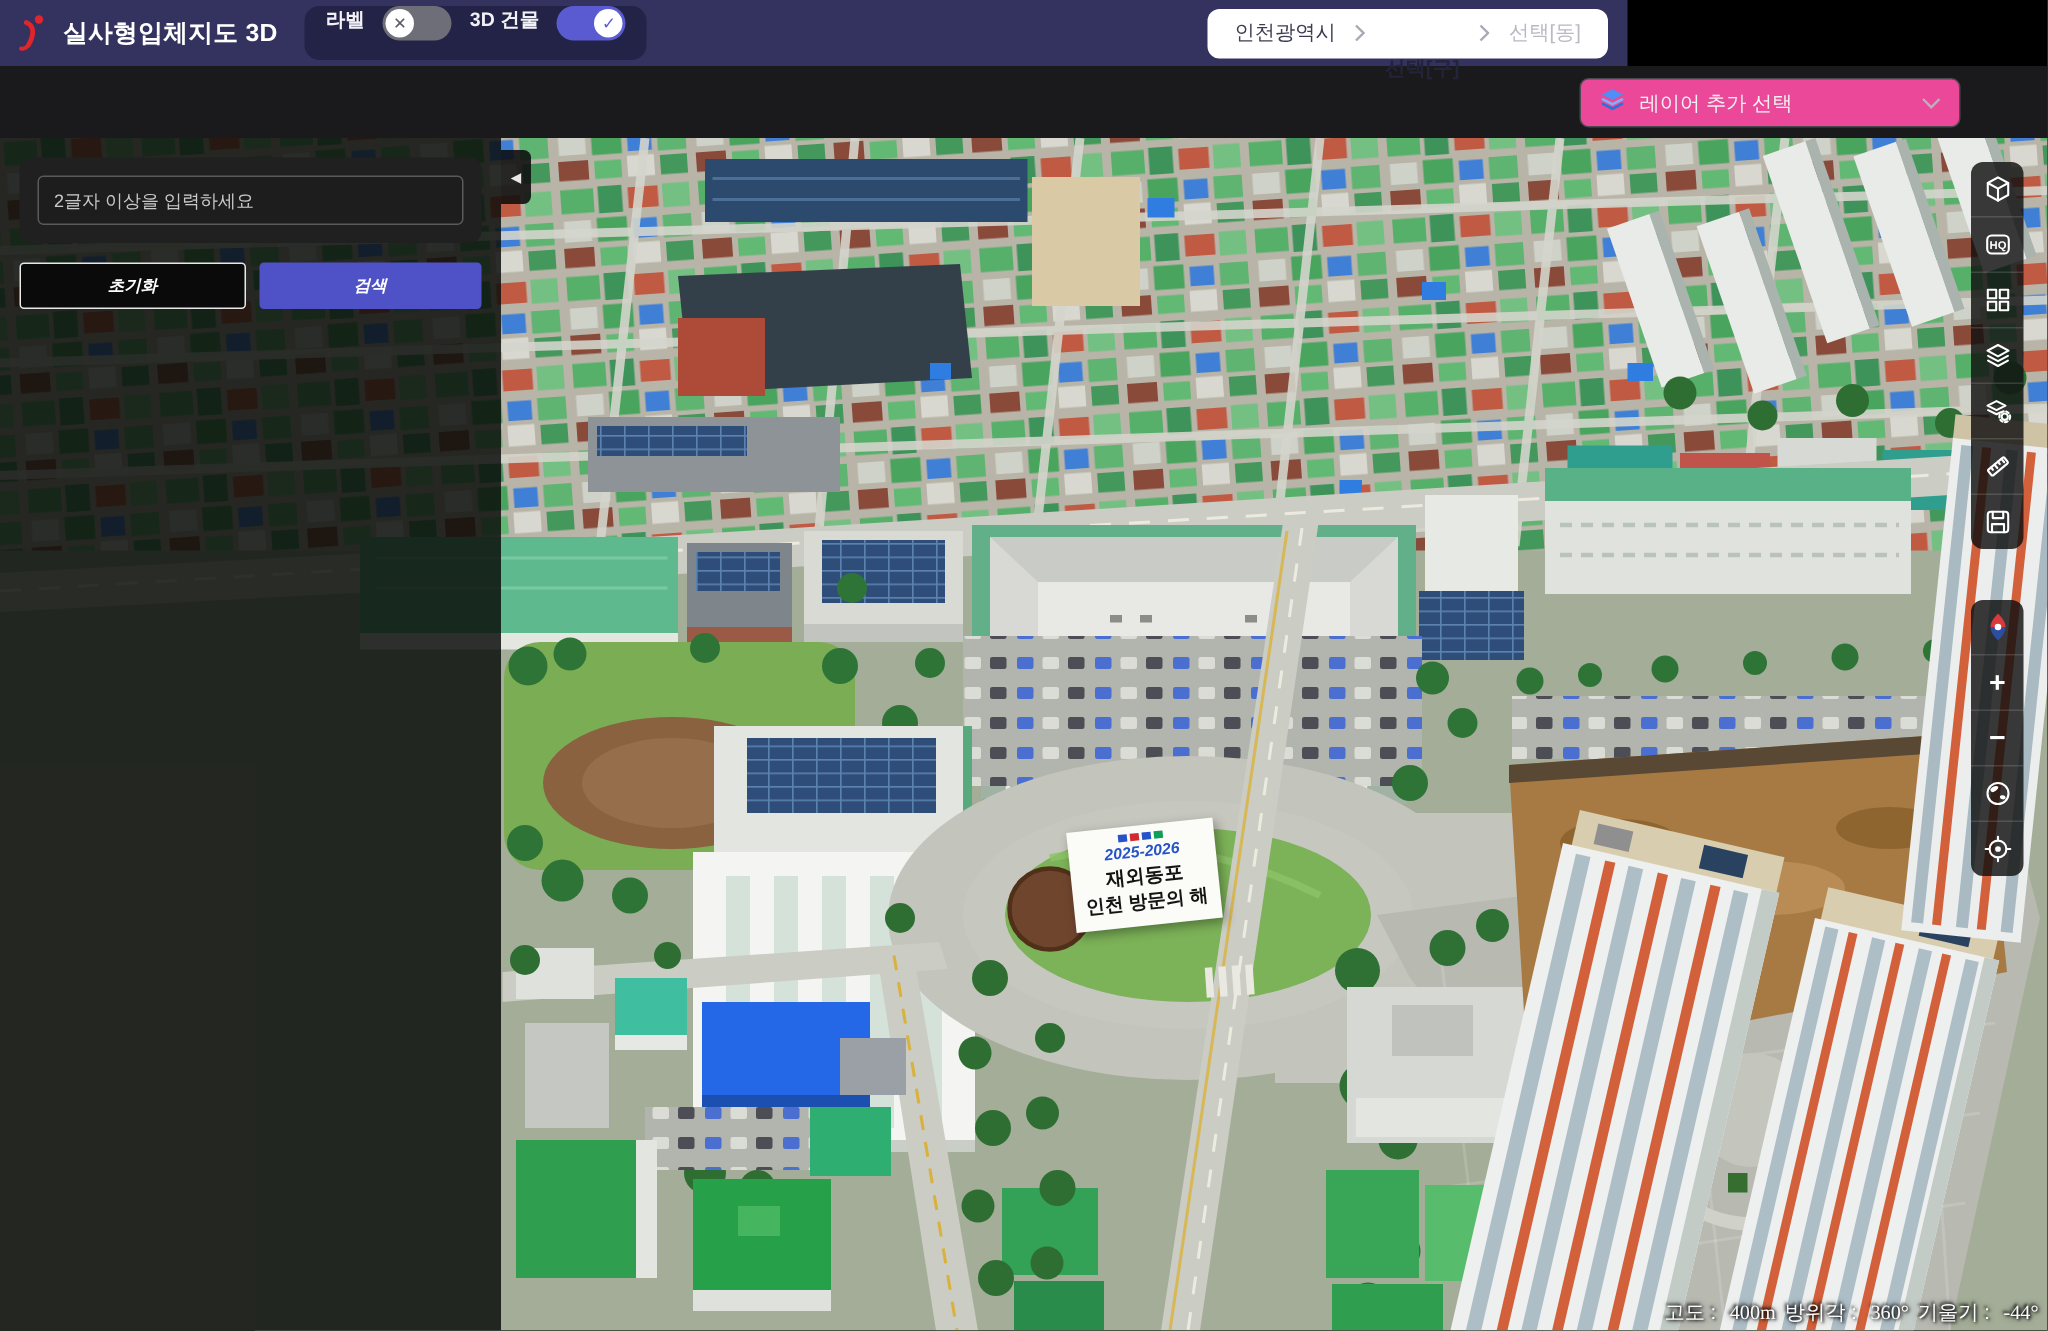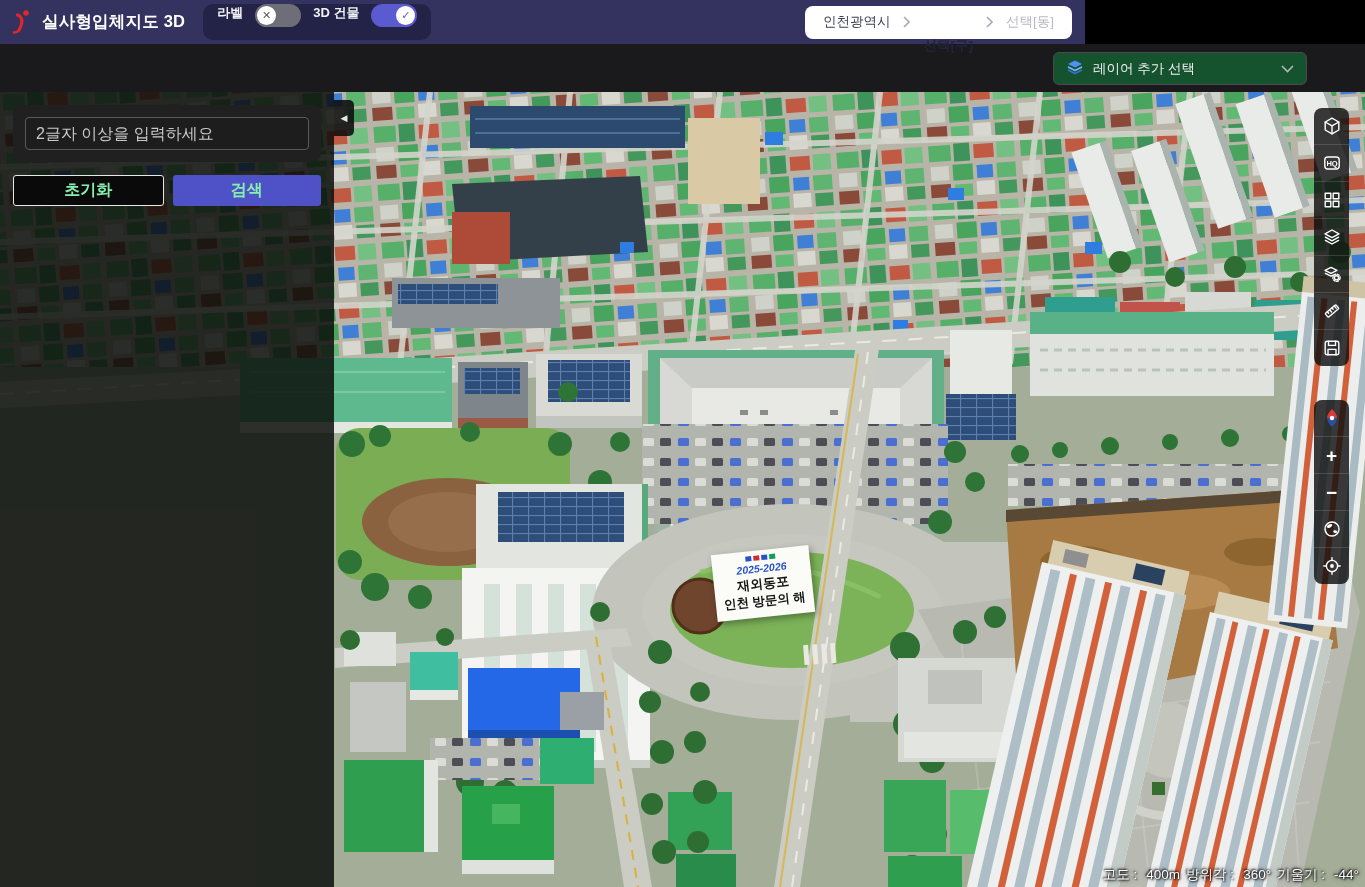--- a/index.html
+++ b/index.html
@@ -24,21 +24,21 @@
   .breadcrumb{margin-left:auto;margin-right:13px;height:33px;background:#fff;border-radius:8px;
               display:flex;align-items:center;gap:13px;padding:0 18px;font-size:13.5px;}
   .bc-city{color:#3c3c52;cursor:pointer;}
   .bc-district{color:#23233a;font-weight:bold;cursor:pointer;margin-top:47px;}
   .bc-neigh{color:#b9b9c4;}
   .bc-sep{display:flex;align-items:center;}
 
   
   .subbar{position:absolute;left:0;top:44px;width:1365px;height:48px;background:#1a1a1c;
           display:flex;align-items:center;z-index:39;}
-  .layer-select{position:absolute;right:58px;top:8px;width:254px;height:33px;background:#14532d;
+  .layer-select{position:absolute;right:58px;top:8px;width:254px;height:33px;background:#ec4899;
                 border:1px solid #4a4a50;border-radius:6px;display:flex;align-items:center;
                 gap:9px;padding:0 12px;box-sizing:border-box;cursor:pointer;}
   .layer-select-label{color:#f0f0f2;font-size:13.5px;}
   .layer-chevron{margin-left:auto;display:flex;align-items:center;}
 
   
   .map-wrap{position:absolute;left:0;top:92px;width:1365px;height:795px;overflow:hidden;background:#a3ad97;}
   .map-svg{position:absolute;left:0;top:0;width:1365px;height:795px;display:block;}
 
   .banner{position:absolute;left:714px;top:458px;width:92px;background:#fbfbf7;
@@ -46,34 +46,34 @@
           padding:5px 3px 7px;text-align:center;z-index:5;}
   .banner-logo{display:flex;justify-content:center;gap:2px;margin-bottom:2px;}
   .banner-logo i{display:block;width:6px;height:5px;}
   .banner-years{color:#2753c8;font-size:10.5px;font-weight:bold;font-style:italic;}
   .banner-l1{color:#141414;font-size:13px;font-weight:bold;margin-top:1px;}
   .banner-l2{color:#141414;font-size:12.5px;font-weight:bold;white-space:nowrap;}
 
   .status{position:absolute;right:6px;bottom:3px;z-index:6;color:#fdfdfd;font-size:13.5px;
           display:flex;gap:6px;align-items:baseline;
           text-shadow:-1px -1px 2px rgba(0,0,0,.95),1px 1px 2px rgba(0,0,0,.95),0 0 5px rgba(0,0,0,.8);}
-  .status b{font-weight:normal;margin-left:3px;}
+  .status b{font-weight:normal;margin-left:3px;font-family:Liberation Serif, serif;}
 
   
   .sidebar{position:absolute;left:0;top:92px;width:334px;height:795px;
            background:rgba(10,12,10,0.84);z-index:20;}
   .sidebar-title{color:#fff;font-size:17px;font-weight:bold;margin:12px 0 0 14px;}
   .search-panel{margin:13px;margin-top:13px;background:#202020;border-radius:8px;padding:12px;}
   .search-input{width:100%;height:33px;box-sizing:border-box;background:rgba(28,28,28,.6);
-                border:1px solid #5a5a5a;border-radius:4px;color:#eee;font-size:16px;padding:0 10px;
+                border:1px solid #5a5a5a;border-radius:4px;color:#eee;font-size:12px;padding:0 10px;
                 font-family:inherit;}
   .search-input::placeholder{color:#c9c9c9;}
   .btn-row{display:flex;gap:9px;margin:7px 13px 0;}
-  .btn{flex:1;height:31px;border-radius:3px;font-size:16px;font-weight:bold;color:#86efac;
-       cursor:pointer;font-family:inherit;}
+  .btn{flex:1;height:31px;border-radius:3px;font-size:11px;font-weight:bold;color:#ffffff;
+       cursor:pointer;font-family:inherit;font-style:italic;}
   .btn-reset{background:#0a0a0a;border:1px solid #e8e8e8;}
   .btn-search{background:#4f52c6;border:none;}
   .collapse-tab{position:absolute;left:334px;top:100px;width:20px;height:36px;z-index:21;
                 background:rgba(12,12,12,.88);border-radius:0 5px 5px 0;color:#e8e8e8;
                 display:flex;align-items:center;justify-content:center;font-size:9px;cursor:pointer;}
 
   
   .tool-group{position:absolute;right:16px;width:35px;background:rgba(16,16,16,.82);
               border-radius:8px;z-index:25;overflow:hidden;text-align:right;}
   .tg-top{top:108px;}

